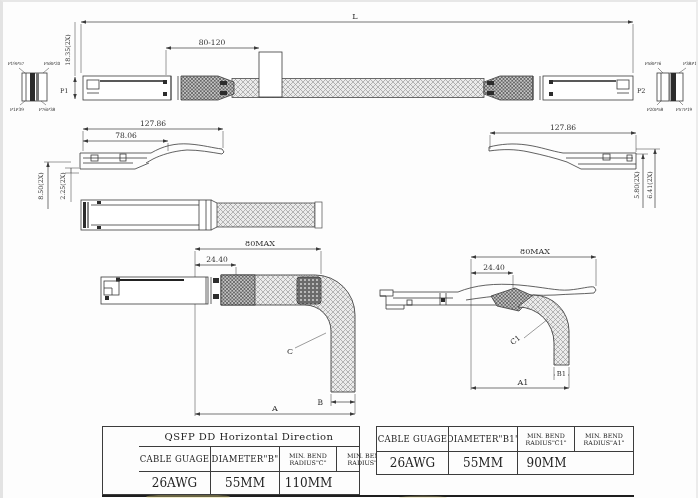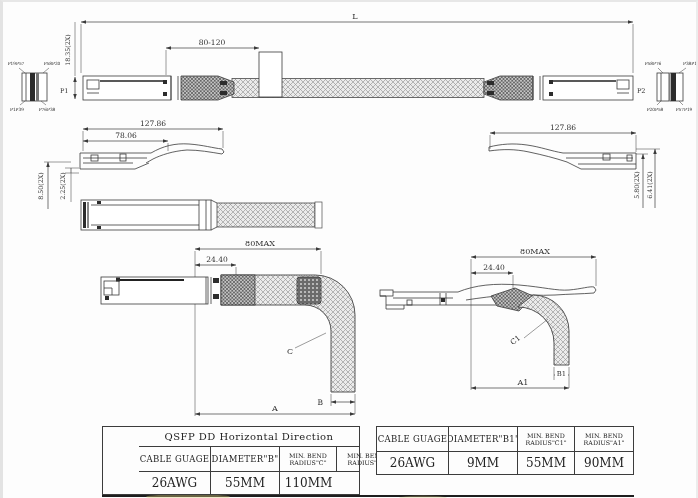--- a/index.html
+++ b/index.html
@@ -347,18 +347,17 @@
         <span class="sm">MIN. BEND</span>
         <span class="sm">RADIUS"C1"</span>
       </div>
       <div>
         <span class="sm">MIN. BEND</span>
         <span class="sm">RADIUS"A1"</span>
       </div>
     </div>
     <div class="t-row t-vals">
       <div>26AWG</div>
-      <div>9MM</div>
       <div>55MM</div>
       <div>90MM</div>
     </div>
   </div>
 </div>
 
 </body></html>

